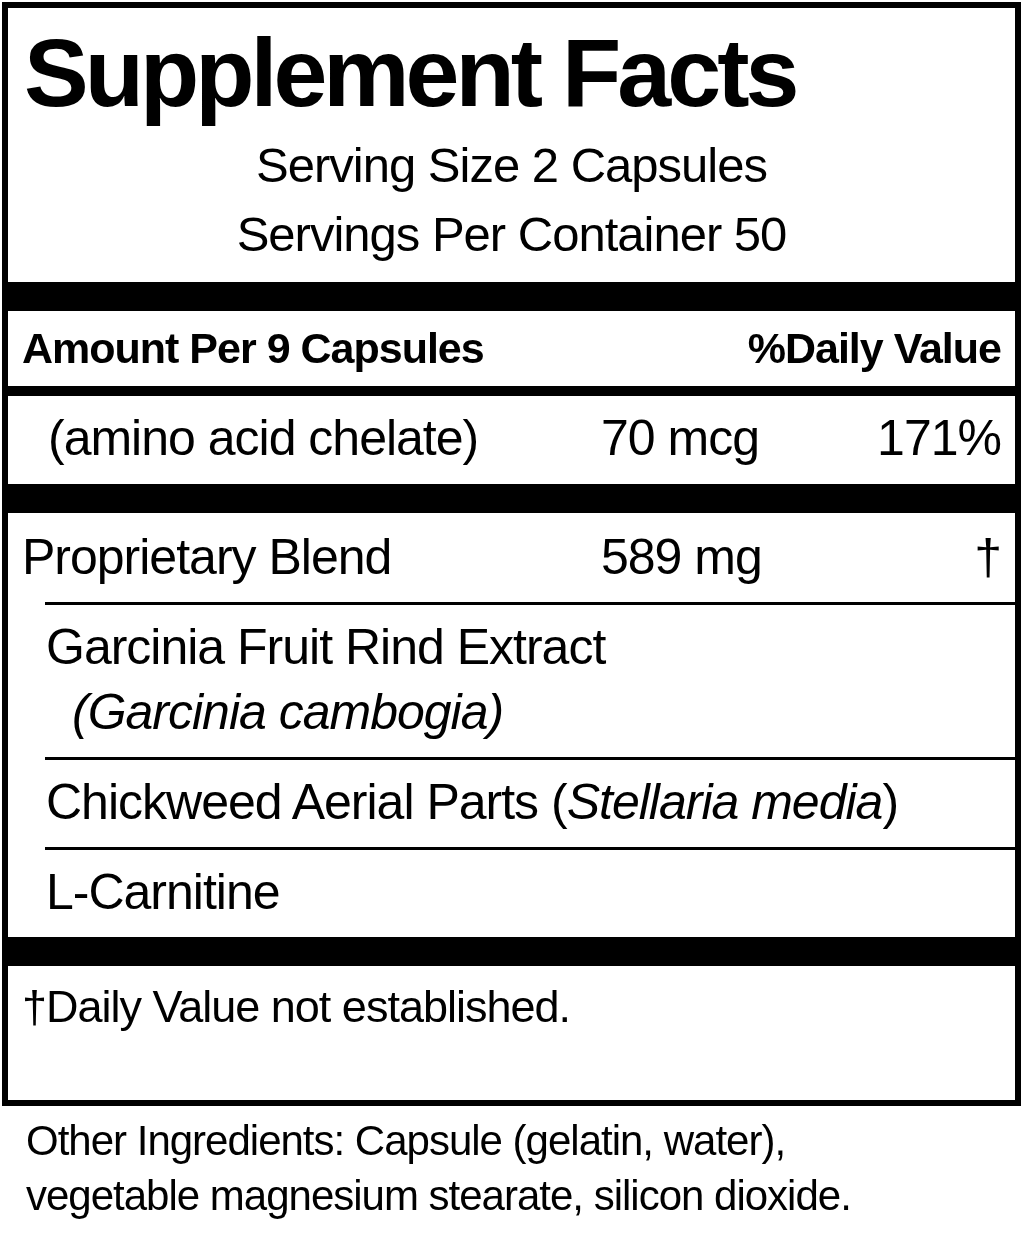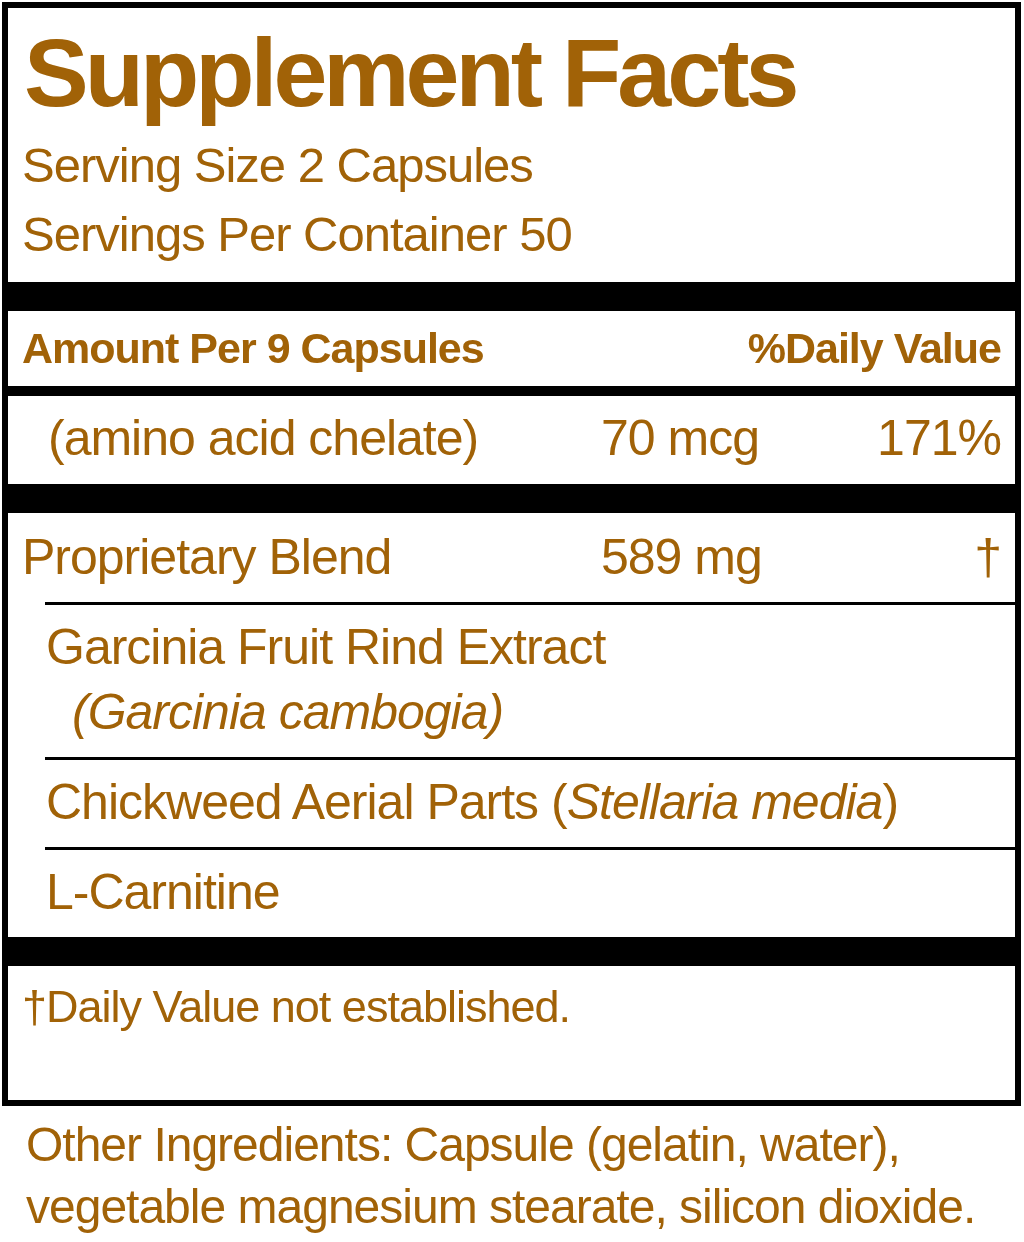--- a/index.html
+++ b/index.html
@@ -1,33 +1,33 @@
 <!DOCTYPE html>
 <html><head>
 <meta charset="utf-8">
 <style>
   html,body{margin:0;padding:0;background:#ffffff;}
   #canvas{
     position:relative;width:1024px;height:1242px;background:#ffffff;
-    font-family:"Liberation Sans","DejaVu Sans",sans-serif;color:#a16207;
+    font-family:"Liberation Sans","DejaVu Sans",sans-serif;color:#000000;
     overflow:hidden;
   }
   .label-box{
     position:absolute;top:2px;left:2px;width:1019px;height:1104px;
     border:6px solid #000;box-sizing:border-box;background:#fff;
     padding:0 14px;
   }
   .title{
     font-size:97px;font-weight:700;letter-spacing:-4px;line-height:1.0;
     margin:16px 0 0 2px;white-space:nowrap;
   }
   .serving-line{
     font-size:49px;letter-spacing:-1px;line-height:1.4;white-space:nowrap;
   }
-  .serving-block{margin-top:10px;}
+  .serving-block{margin-top:10px;text-align:center;}
   .bar-thick{height:29px;background:#000;margin:0 -14px;}
   .bar1{margin-top:14px;}
   .bar2{margin-top:13px;}
   .bar3{margin-top:12px;}
   .bar-med{height:10px;background:#000;margin:12px -14px 0;}
   .head-row{
     display:flex;justify-content:space-between;align-items:baseline;
     font-weight:700;font-size:43px;letter-spacing:-1px;margin-top:13px;
     line-height:1.15;
   }
@@ -39,21 +39,21 @@
   .amount-col{flex:0 0 220px;white-space:nowrap;}
   .dv-col{flex:0 0 180px;text-align:right;white-space:nowrap;}
   .row-blend{margin-top:12px;}
   .thin-rule{height:3px;background:#000;margin:12px -14px 0 23px;}
   .sub-row{margin-top:10px;padding-left:24px;font-size:50px;letter-spacing:-1px;line-height:1.3;}
   .sub-indent{padding-left:26px;}
   .it{font-style:italic;}
   .footnote{font-size:45px;letter-spacing:-1px;margin-top:12px;line-height:1.3;}
   .other-ing{
     position:absolute;left:26px;top:1114px;width:972px;
-    font-size:48px;letter-spacing:-1px;line-height:1.3;
+    font-size:42px;letter-spacing:-1px;line-height:1.3;
   }
 </style>
 </head>
 <body>
 
 <div id="canvas">
 
   <div class="label-box">
 
     <div class="title">Supplement Facts</div>

